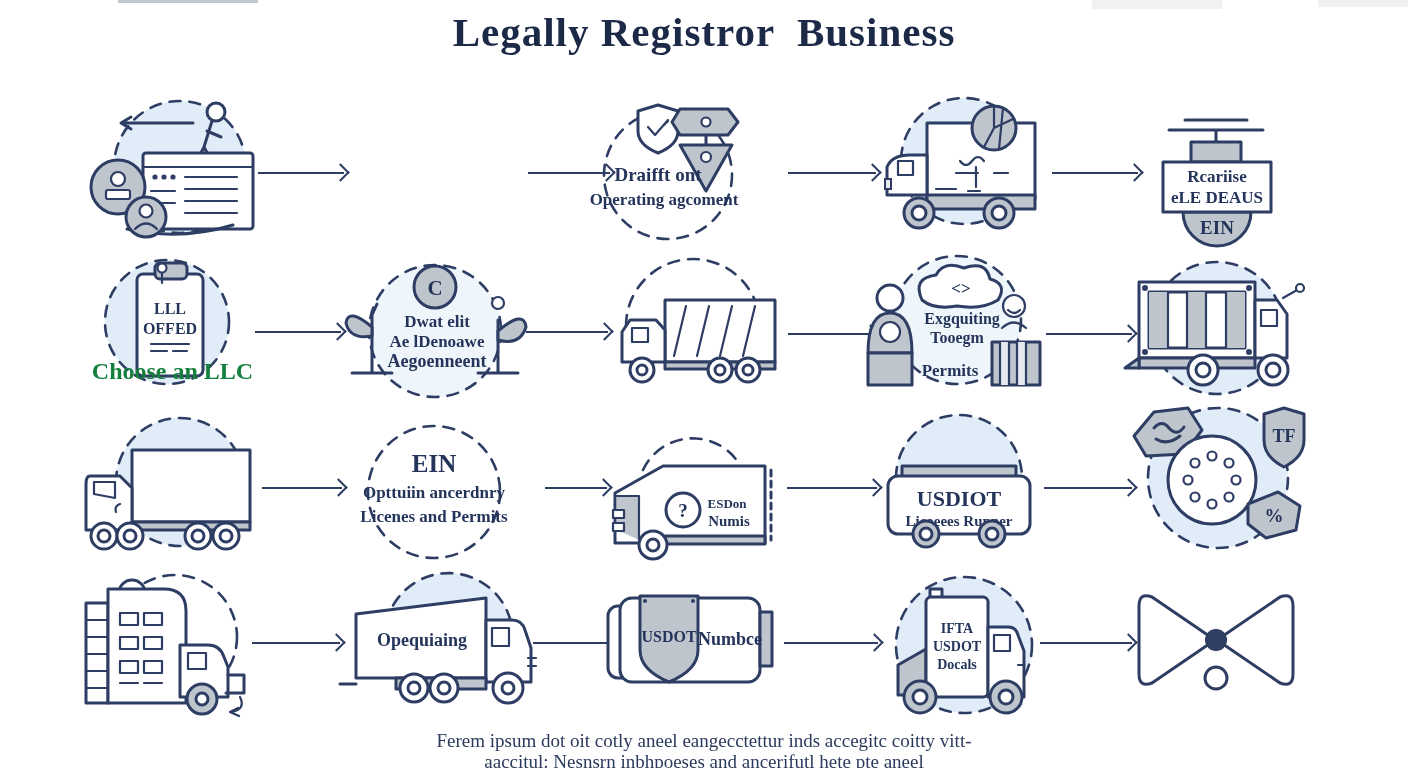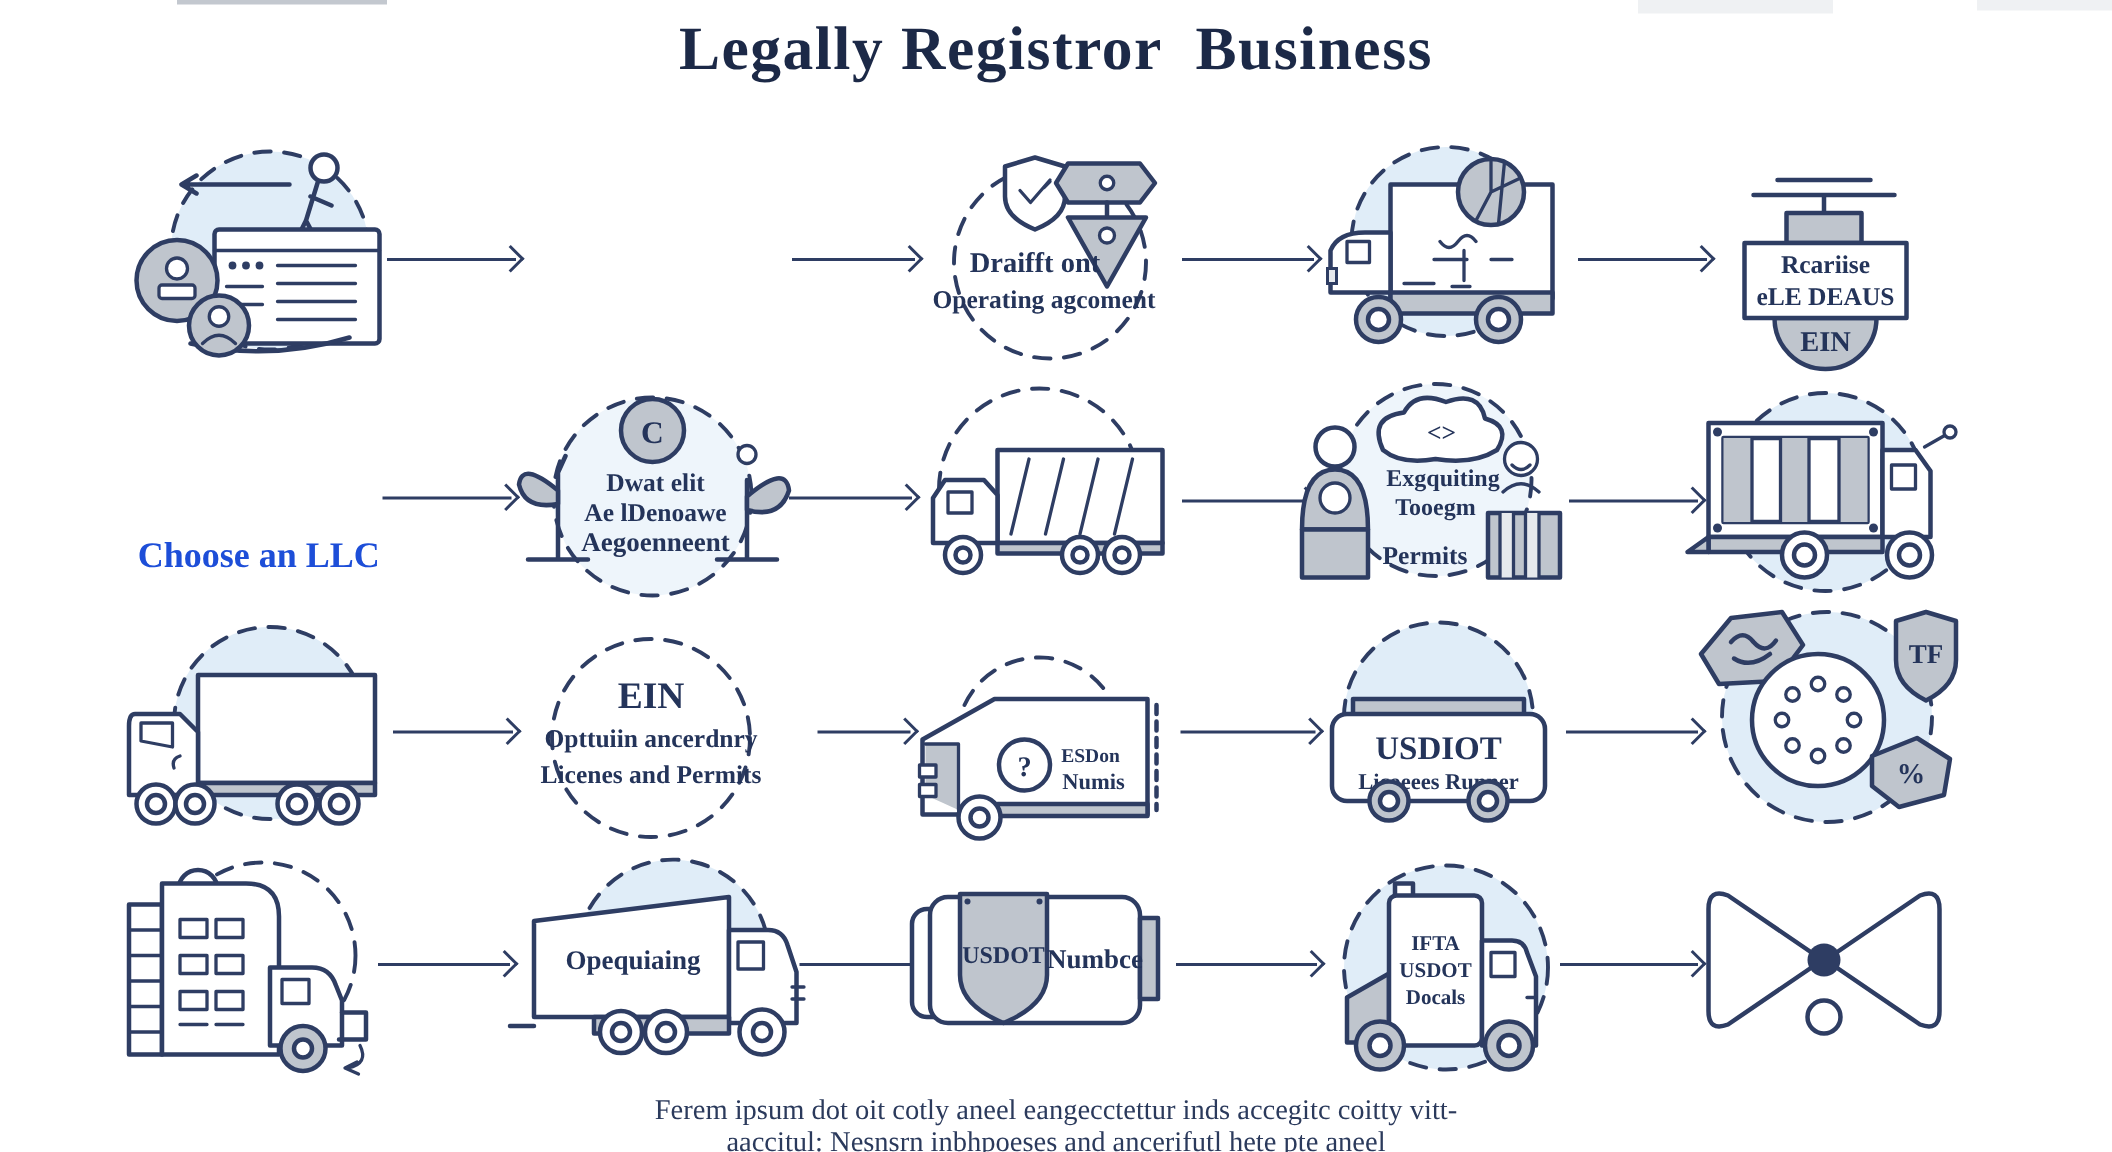--- a/index.html
+++ b/index.html
@@ -4,21 +4,21 @@
 <style>
   html,body{margin:0;padding:0;}
   body{width:1408px;height:768px;overflow:hidden;background:#ffffff;position:relative;
        font-family:"Liberation Serif","DejaVu Serif",serif;}
   .canvas{position:absolute;inset:0;}
   .abs{position:absolute;}
   .title{position:absolute;left:0;right:0;top:8px;text-align:center;
          font-size:41px;font-weight:bold;color:#1c2947;letter-spacing:1px;white-space:pre;}
   .footer{position:absolute;left:0;right:0;top:730px;text-align:center;
           color:#2b3a5c;font-size:19px;line-height:21px;}
-  .caption{position:absolute;text-align:center;font-weight:bold;color:#1d4ed8;font-size:24px;}
+  .caption{position:absolute;text-align:center;font-weight:bold;color:#15803d;font-size:24px;}
   
   .arrow{position:absolute;height:0;border-top:2.6px solid #2e3d63;}
   .arrow::after{content:"";position:absolute;right:-3px;top:-7.6px;width:11px;height:11px;
                 border-top:2.6px solid #2e3d63;border-right:2.6px solid #2e3d63;transform:rotate(45deg);}
   
   svg{overflow:visible;}
   .o{stroke:#2e3d63;stroke-width:3;fill:none;stroke-linecap:round;stroke-linejoin:round;}
   .ow{stroke:#2e3d63;stroke-width:3;fill:#ffffff;stroke-linecap:round;stroke-linejoin:round;}
   .og{stroke:#2e3d63;stroke-width:3;fill:#bfc5cd;stroke-linecap:round;stroke-linejoin:round;}
   .thin{stroke-width:2.2;}
@@ -68,21 +68,21 @@
         <path class="o thin" d="M50,134 Q61,123 72,134"></path>
       </g>
     </svg>
   </div>
 
   <div class="arrow" style="left:258px;top:172px;width:86px;"></div>
 
 
   <div class="arrow" style="left:528px;top:172px;width:82px;"></div>
 
-  <div class="abs" style="left:612px;top:93px;">
+  <div class="abs" style="left:580px;top:93px;">
     <svg width="175" height="152" viewBox="0 0 175 152">
       <circle class="dashc" cx="88" cy="82" r="64"></circle>
       <g>
         <path class="ow" d="M58,18 l20,-6 l20,6 v20 q0,14 -20,22 q-20,-8 -20,-22 Z"></path>
         <path class="o thin" d="M68,34 l7,8 l13,-15 M84,32 l4,-4"></path>
       </g>
       <g>
         <polygon class="og" points="100,16 148,16 158,29 148,42 100,42 92,29"></polygon>
         <circle class="ow thin" cx="126" cy="29" r="4.5"></circle>
         <path class="o" d="M126,42 V52"></path>
@@ -129,20 +129,32 @@
       <path class="o" d="M30,6 H92 M14,16 H108 M61,16 V28"></path>
       <rect class="og" x="36" y="28" width="50" height="20"></rect>
       <path class="og" d="M28,98 A34,34 0 0 0 96,98 Z"></path>
       <rect class="ow" x="8" y="48" width="108" height="50"></rect>
       <text class="t" x="62" y="68" font-size="17" text-anchor="middle">Rcariise</text>
       <text class="t" x="62" y="89" font-size="17" text-anchor="middle">eLE DEAUS</text>
       <text class="t" x="62" y="120" font-size="19" text-anchor="middle">EIN</text>
     </svg>
   </div>
 
+  <div class="abs" style="left:85px;top:258px;">
+    <svg width="170" height="130" viewBox="0 0 170 130">
+      <circle class="dashb" cx="82" cy="64" r="62"></circle>
+      <rect class="ow" x="52" y="16" width="66" height="102" rx="6"></rect>
+      <rect class="og" x="70" y="5" width="32" height="16" rx="5"></rect>
+      <circle class="ow thin" cx="77" cy="10" r="4.5"></circle>
+      <path class="o thin" d="M77,15 V25"></path>
+      <text class="t" x="85" y="56" font-size="16" text-anchor="middle">LLL</text>
+      <text class="t" x="85" y="76" font-size="16" text-anchor="middle">OFFED</text>
+      <path class="o thin" d="M66,86 H104 M66,93 H82 M88,93 H102"></path>
+    </svg>
+  </div>
   <div class="caption" style="left:80px;top:358px;width:185px;">Choose an LLC</div>
 
   <div class="arrow" style="left:255px;top:331px;width:86px;"></div>
 
   <div class="abs" style="left:340px;top:265px;">
     <svg width="190" height="120" viewBox="0 0 190 120">
       <circle class="dashb" cx="95" cy="66" r="66" fill-opacity="0.55"></circle>
       <g>
         <circle class="og" cx="95" cy="22" r="21"></circle>
         <text class="t" x="95" y="30" font-size="21" text-anchor="middle">C</text>

